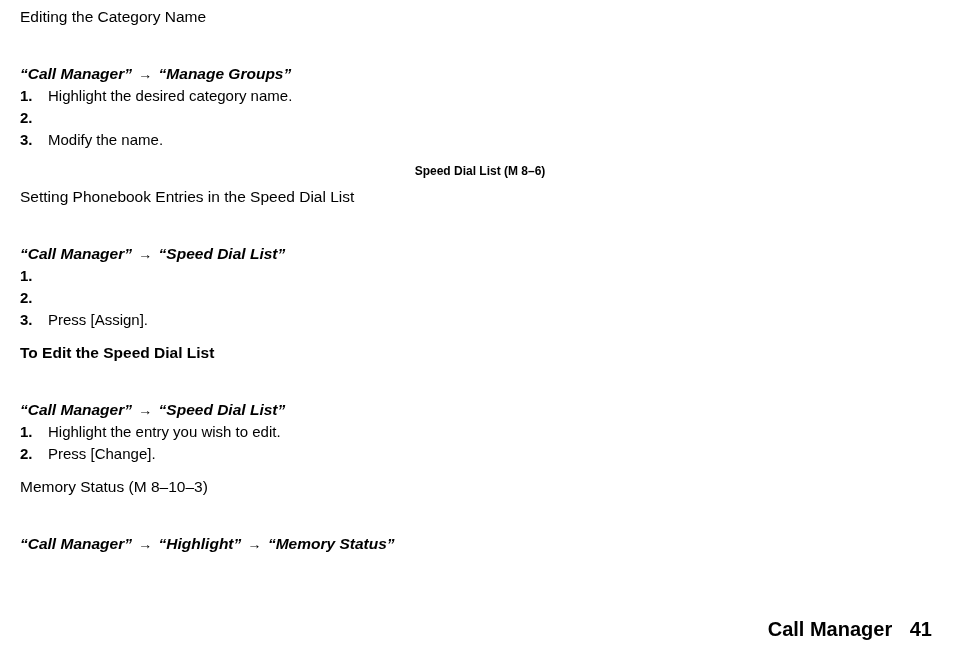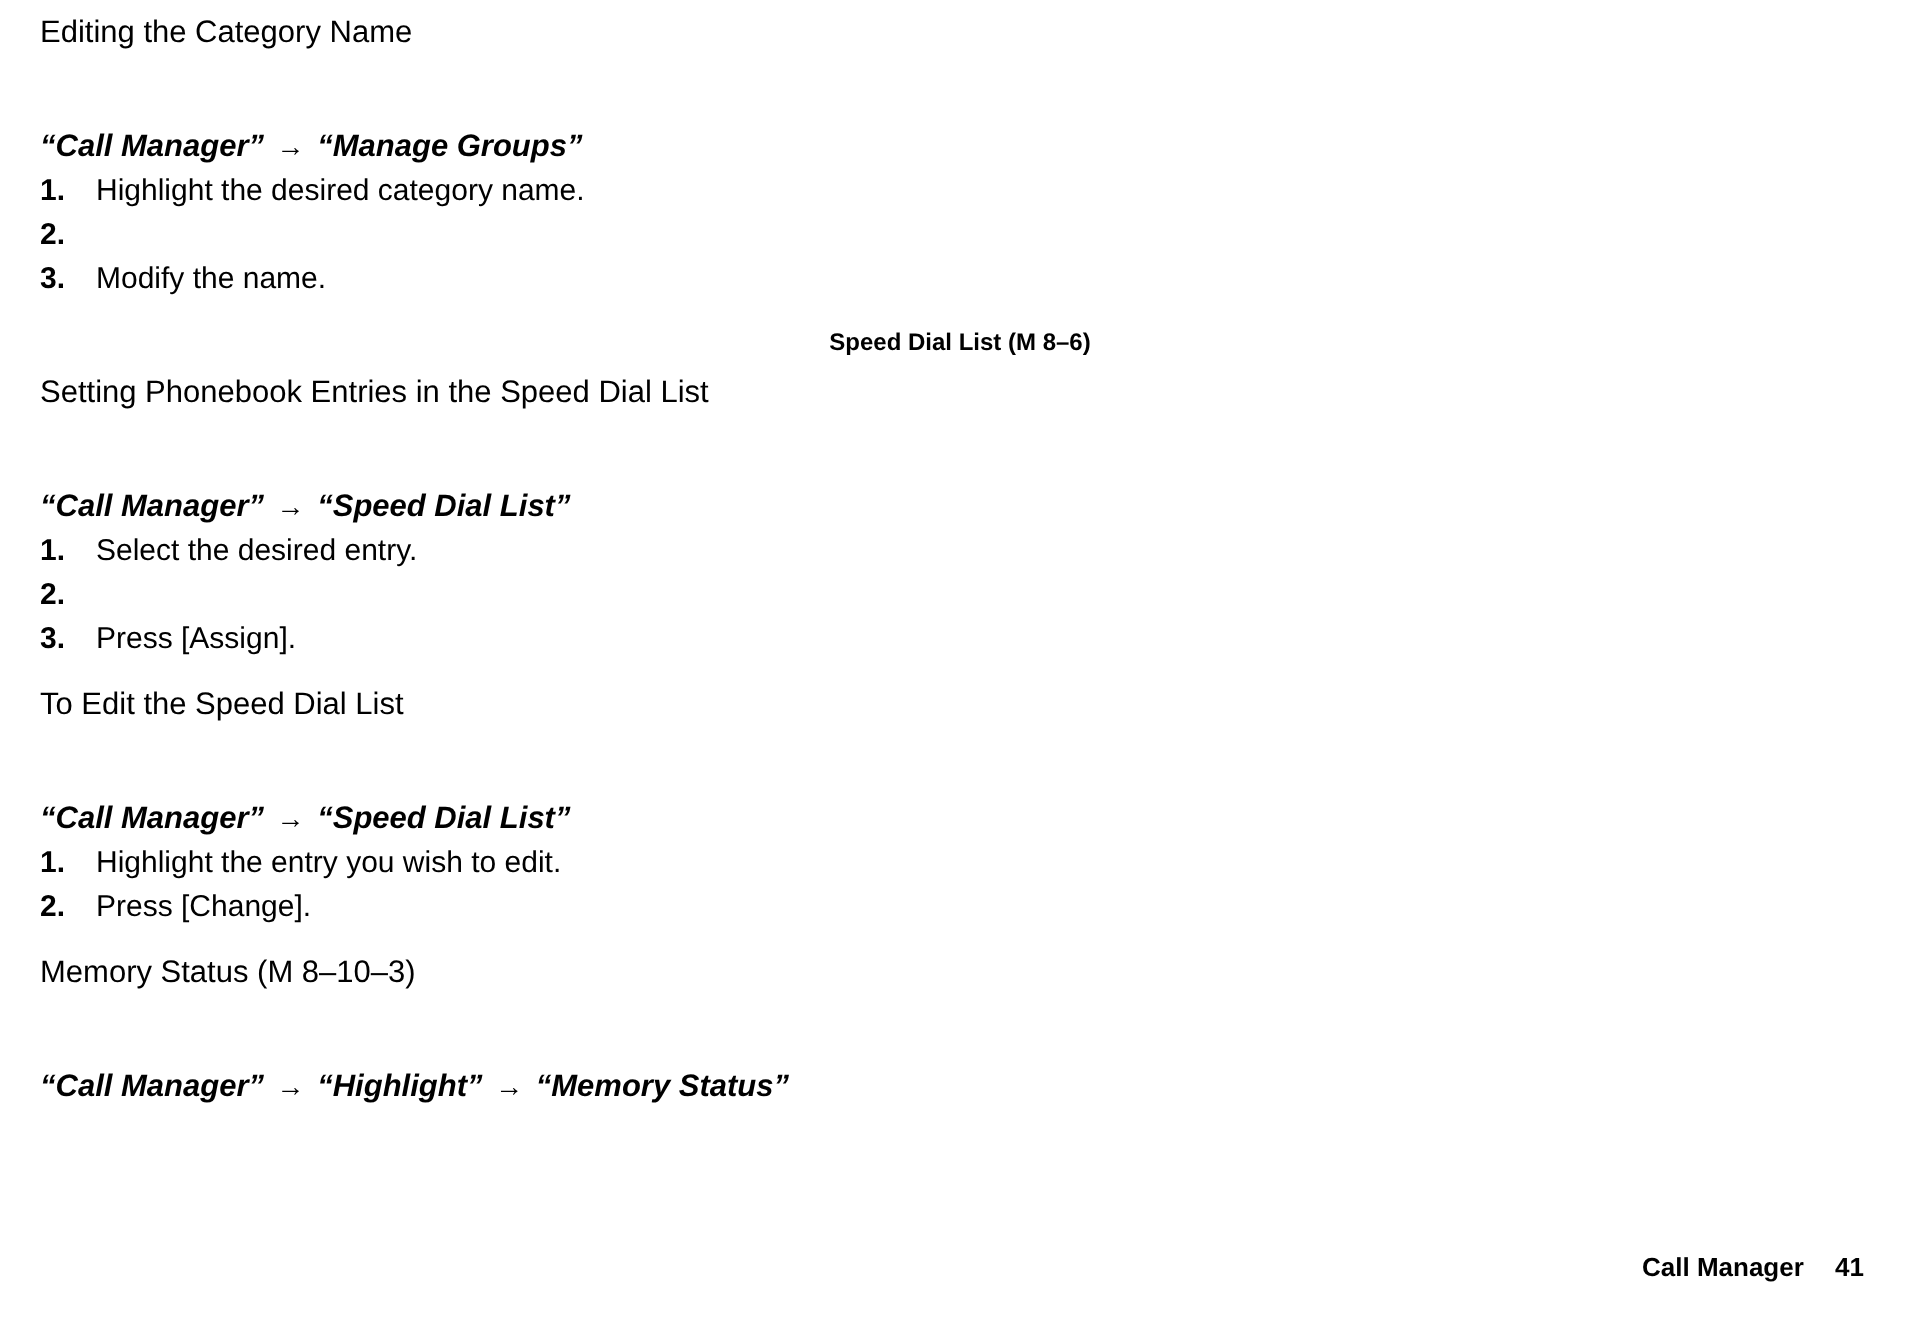--- a/index.html
+++ b/index.html
@@ -51,29 +51,29 @@
     }
     .heading {
       font-weight: bold;
       font-size: 12px;
       margin-top: 6px;
       margin-bottom: 10px;
       text-align: center;
     }
     .plain-sub {
       font-size: 15.5px;
-      font-weight: normal;
+      font-weight: bold;
       margin-top: 4px;
       margin-bottom: 2px;
     }
     .footer {
       position: absolute;
       bottom: 18px;
       right: 28px;
-      font-size: 13px;
+      font-size: 20px;
     }
     .footer .label {
       font-weight: bold;
       margin-right: 12px;
     }
     .footer .pagenum {
       font-weight: bold;
     }
   </style>
 </head>
@@ -105,21 +105,20 @@
 
 <div class="section-subtitle">Setting Phonebook Entries in the Speed Dial List</div>
 <div class="nav-path">
   <span>“Call Manager”</span>
   <span class="arrow">→</span>
   <span>“Speed Dial List”</span>
 </div>
 <ol class="steps">
   <li>
       <span class="num">1.</span>
-      <span>Select the desired entry.</span>
     </li>
   <li>
       <span class="num">2.</span>
     </li>
   <li>
       <span class="num">3.</span>
       <span>Press [Assign].</span>
     </li>
 </ol>
 

